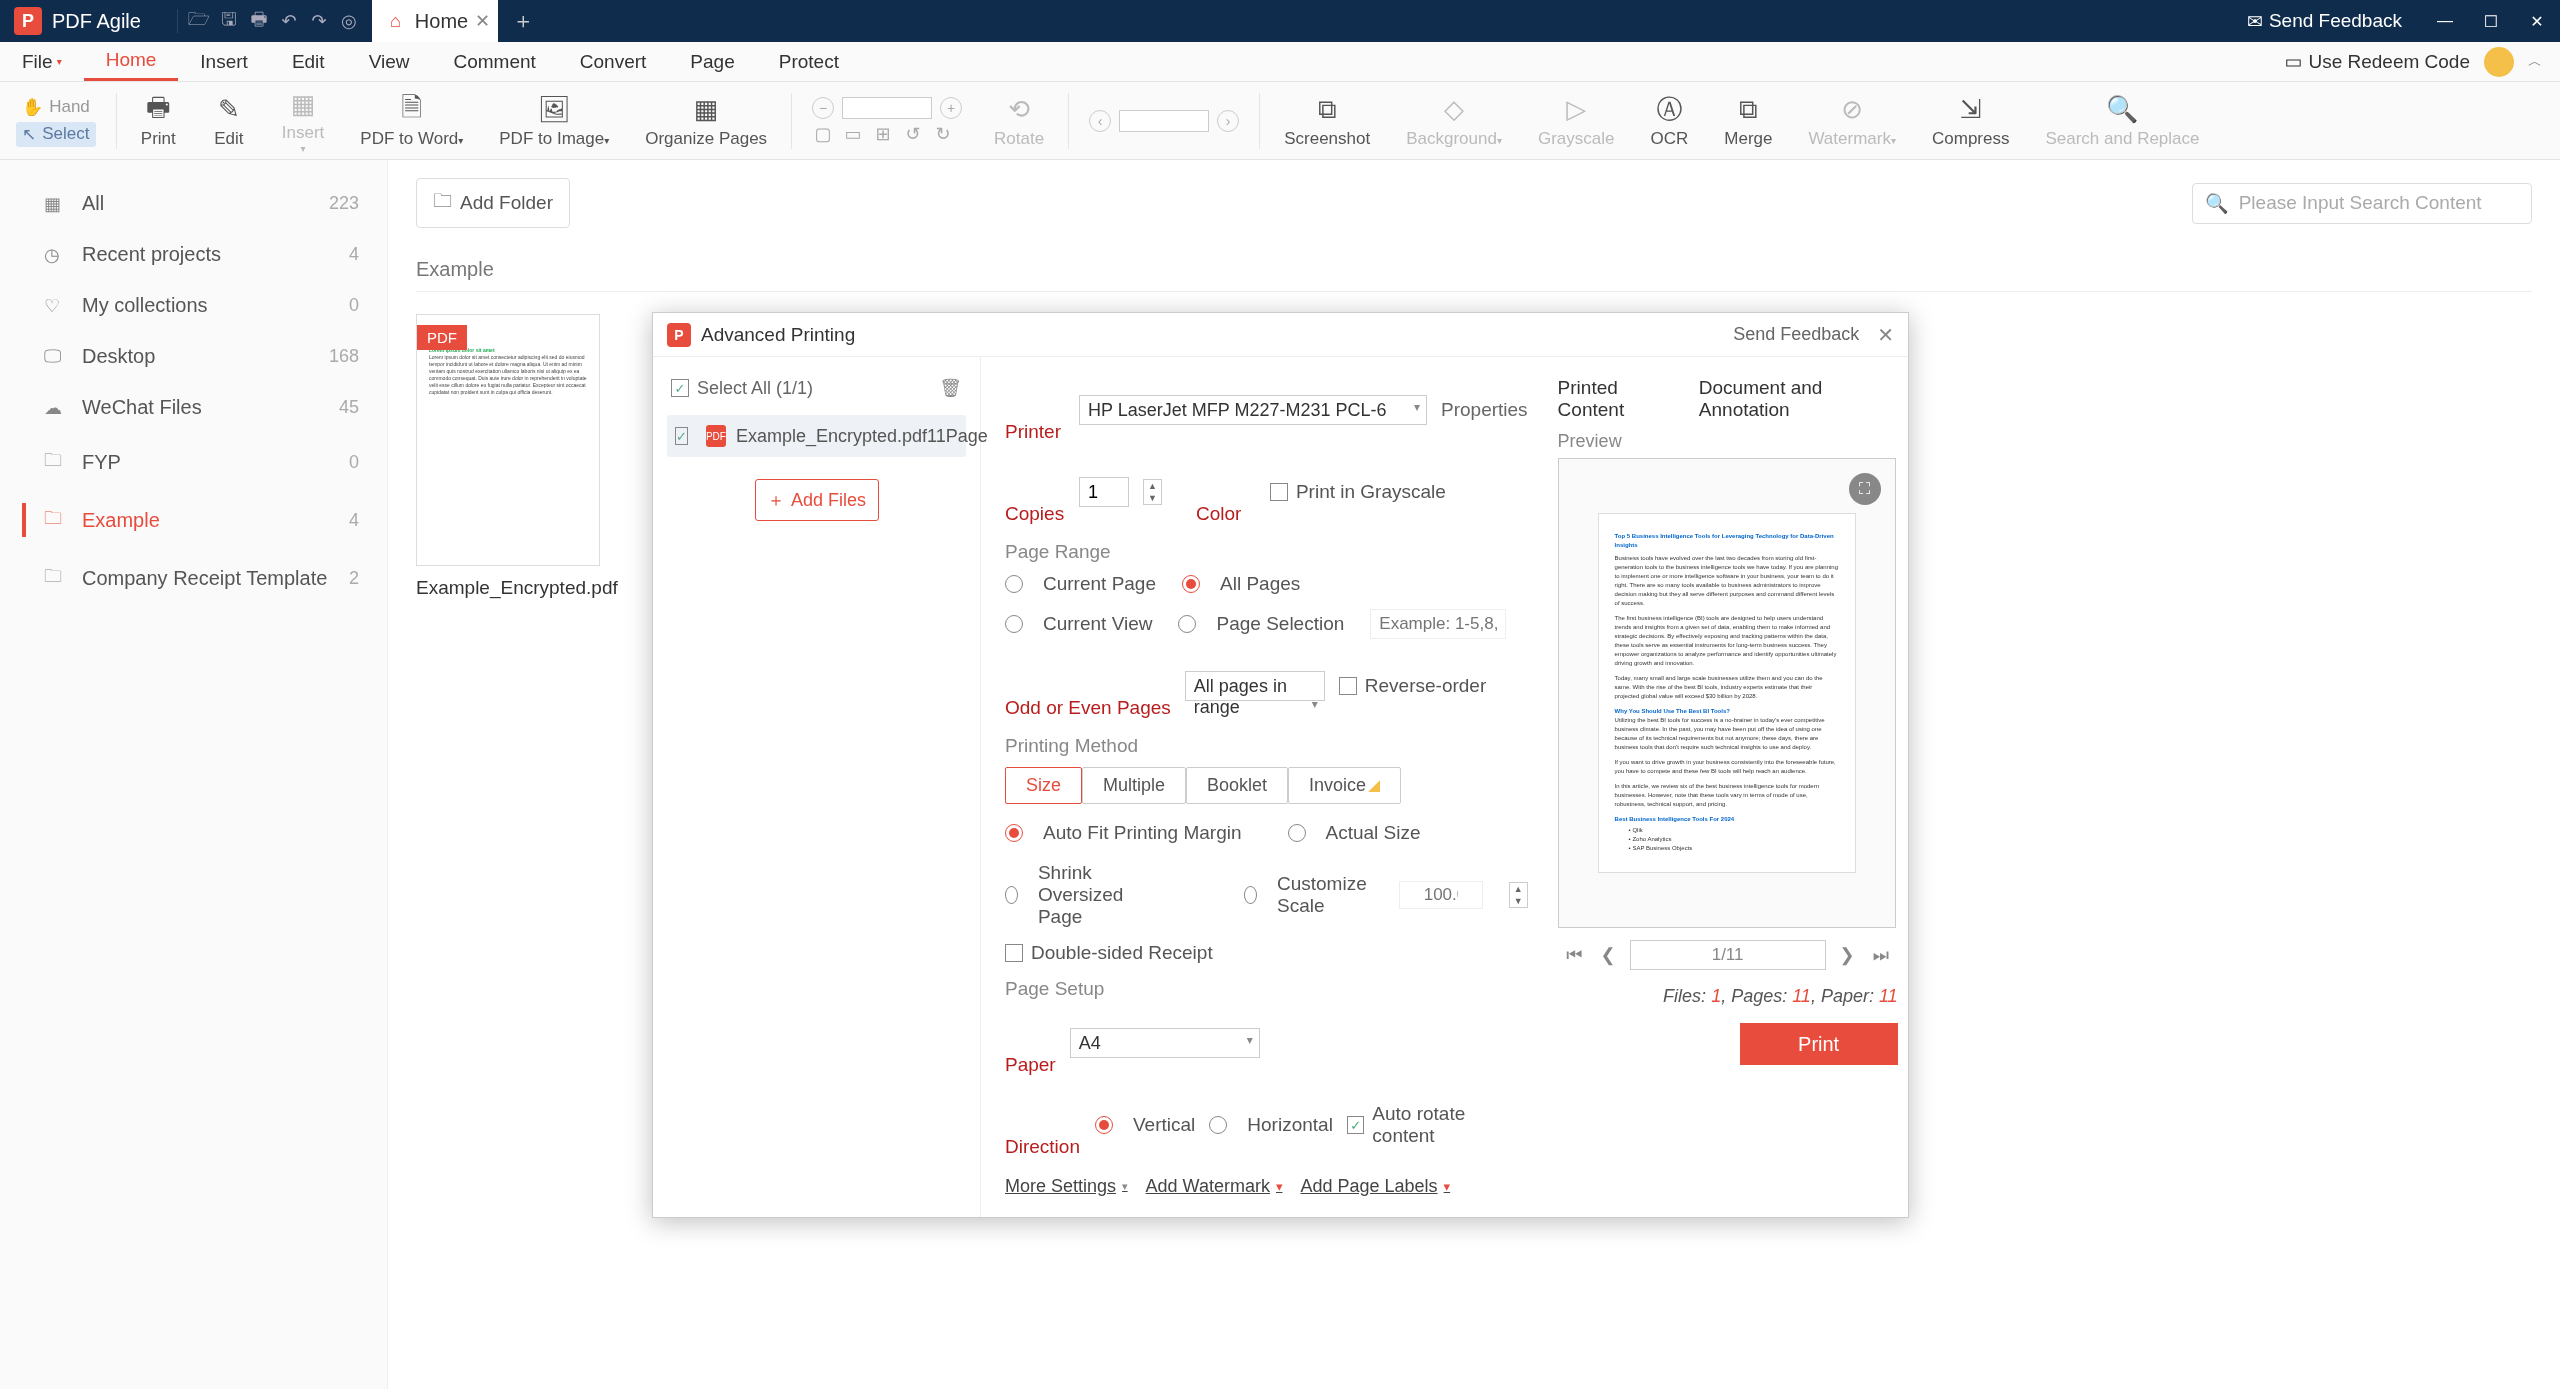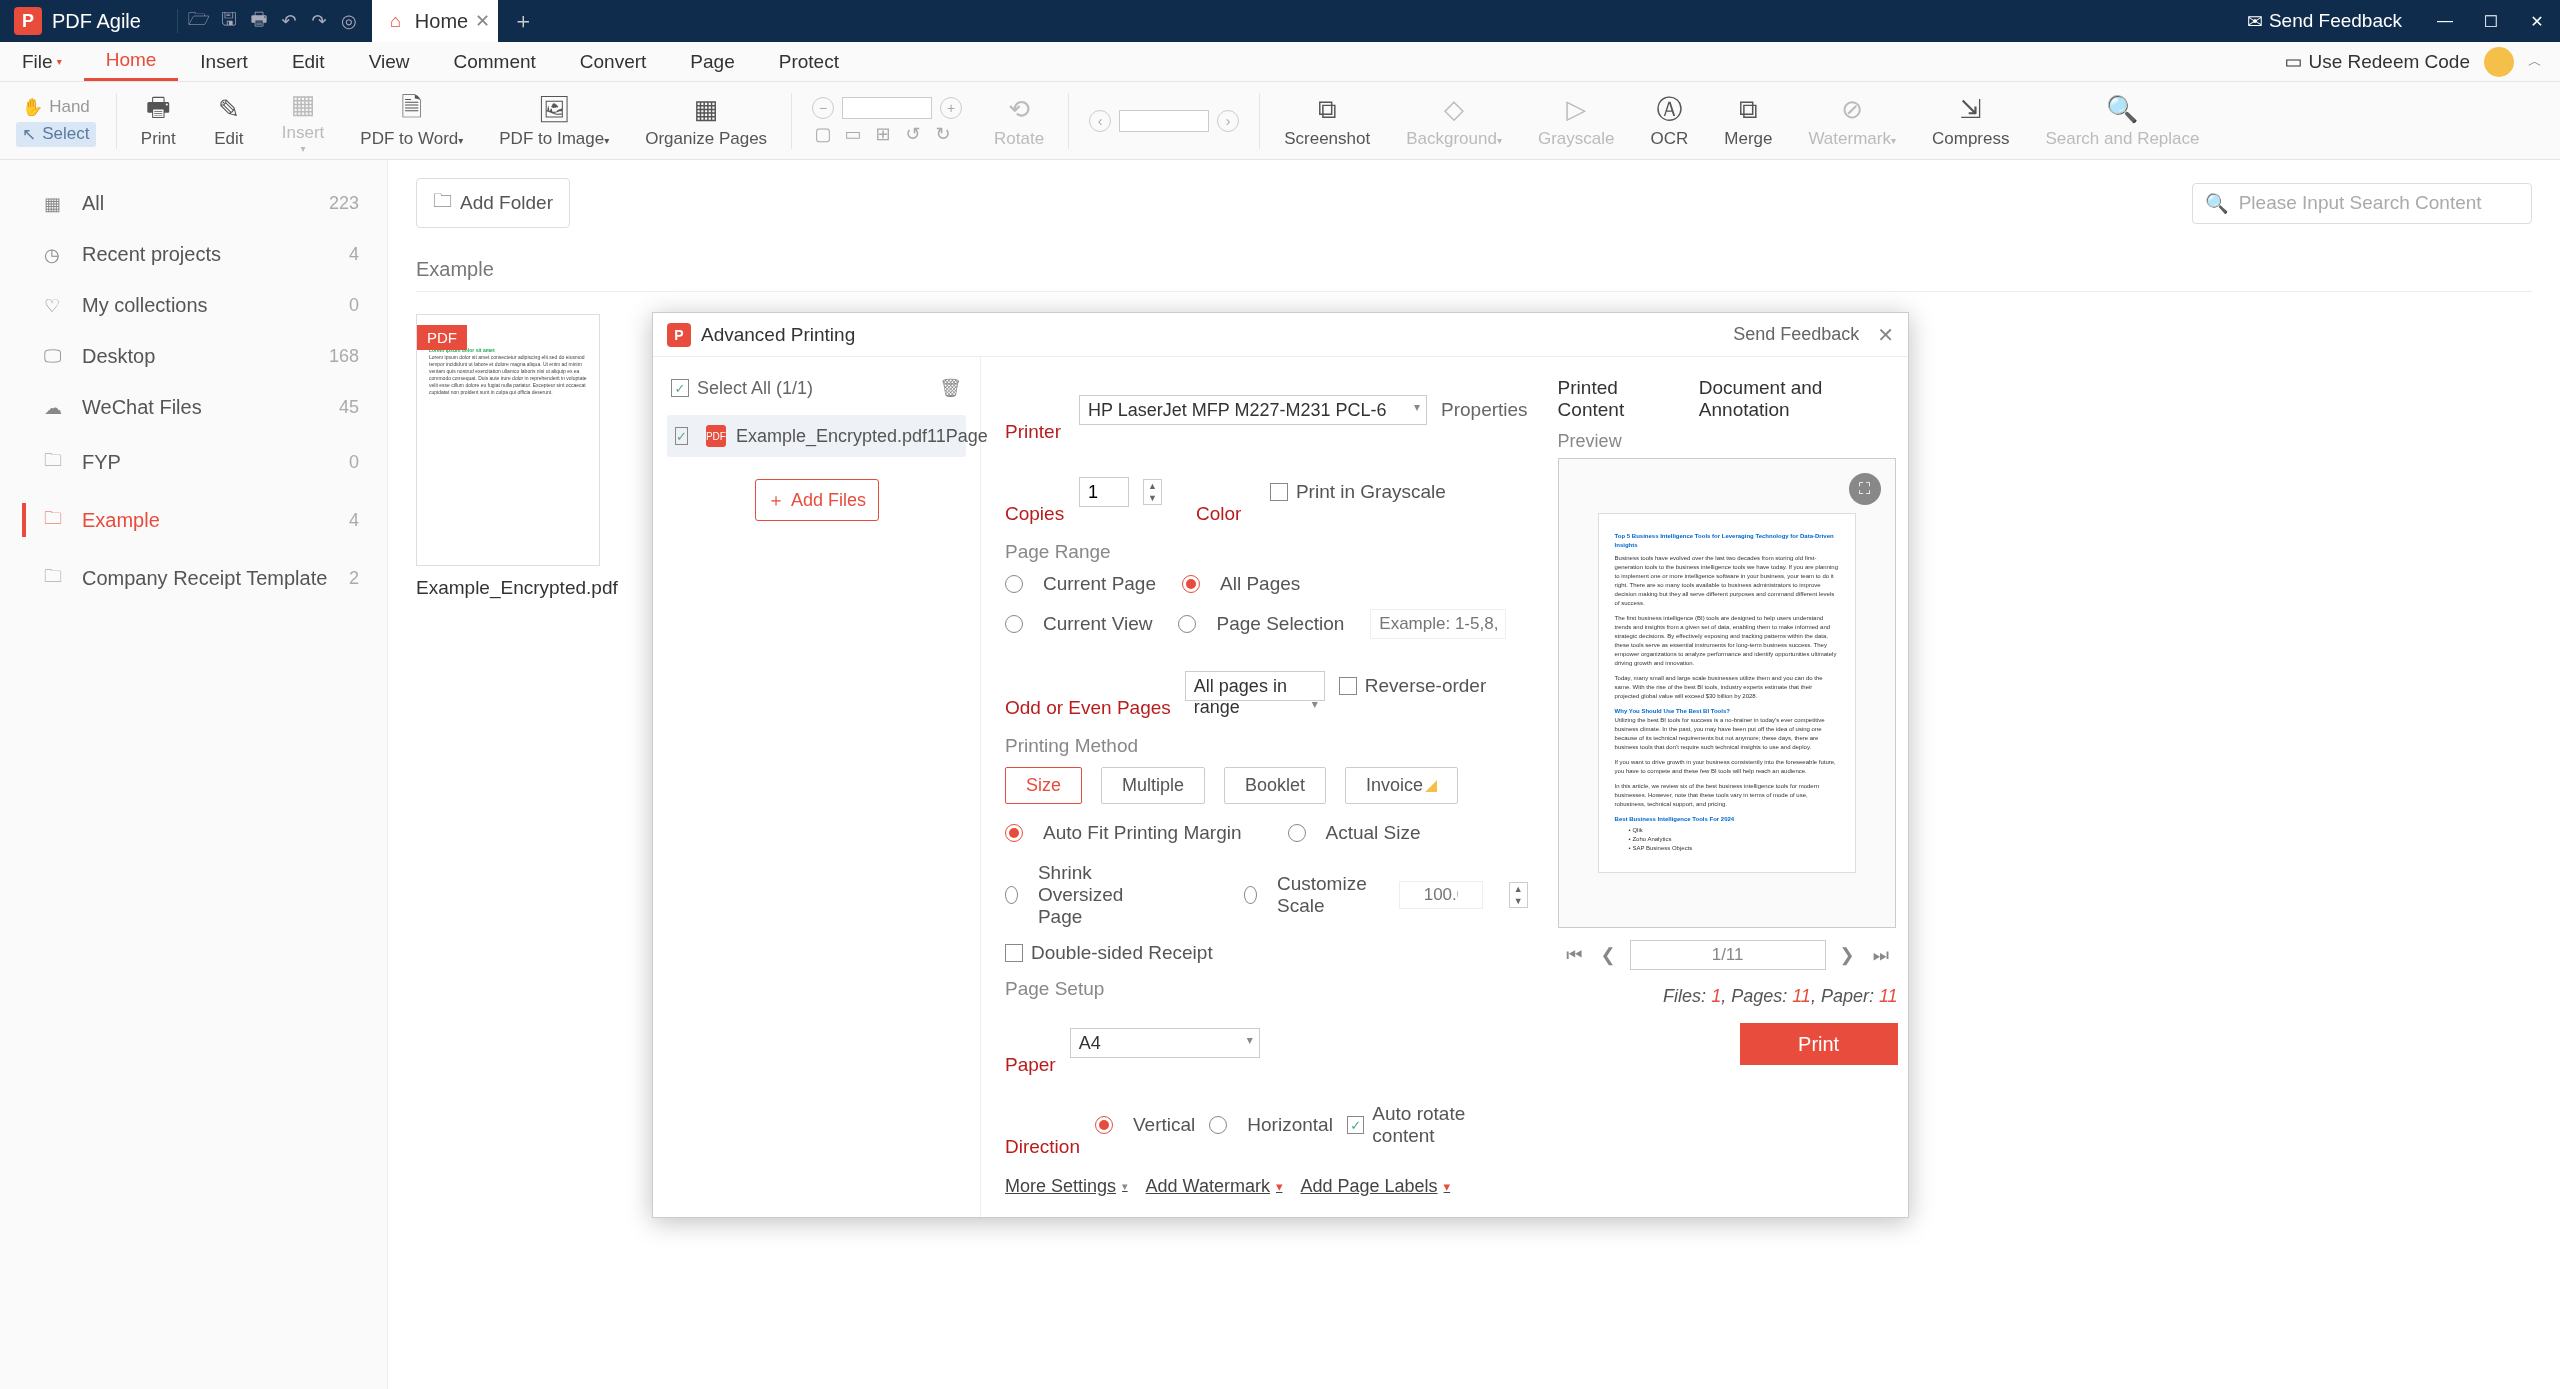--- a/index.html
+++ b/index.html
@@ -97,21 +97,21 @@
 .dialog .settings .radio-row { display: flex; align-items: center; gap: 26px; margin-bottom: 14px; }
 .dialog .settings .radio { display: flex; align-items: center; gap: 20px; color: #555; }
 .dialog .settings .radio .r { width: 18px; height: 18px; border: 1.5px solid #888; border-radius: 50%; display: flex; align-items: center; justify-content: center; }
 .dialog .settings .radio .r.on { border-color: #e74c3c; }
 .dialog .settings .radio .r.on::after { content: ""; width: 10px; height: 10px; background: #e74c3c; border-radius: 50%; }
 .dialog .settings .pagesel { width: 136px; border: 1px solid #eee; color: #ccc; padding: 4px 8px; font-size: 17px; height: 30px; }
 .dialog .settings .dropdown { border: 1px solid #ccc; padding: 4px 22px 4px 8px; font-size: 18px; height: 30px; position: relative; }
 .dialog .settings .dropdown::after { content: "▾"; position: absolute; right: 6px; color: #888; font-size: 12px; }
 .dialog .settings .chk { display: flex; align-items: center; gap: 8px; color: #555; }
 .dialog .settings .chk .c { width: 18px; height: 18px; border: 1.5px solid #888; display: flex; align-items: center; justify-content: center; font-size: 13px; color: #4a7; }
-.dialog .settings .tabs { display: flex; gap: 19px; margin-bottom: 18px; }
+.dialog .settings .tabs { display: flex; gap: 0; margin-bottom: 18px; }
 .dialog .settings .tabs .t { border: 1px solid #ccc; padding: 7px 20px; font-size: 18px; color: #555; border-radius: 2px; }
 .dialog .settings .tabs .t.active { border-color: #e74c3c; color: #e74c3c; }
 .dialog .settings .tabs .t .badge { display: inline-block; width: 12px; height: 12px; background: #f5c04a; margin-left: 2px; vertical-align: -1px; clip-path: polygon(100% 0, 100% 100%, 0 100%);}
 .dialog .settings .scale-in { width: 84px; border: 1px solid #eee; color: #0f766e; padding: 4px 24px; height: 28px; font-size: 17px; }
 .dialog .settings .links { display: flex; gap: 18px; margin-top: 18px; }
 .dialog .settings .links .lk { text-decoration: underline; color: #444; display: flex; align-items: center; gap: 6px; font-size: 18px; }
 .dialog .settings .links .lk .caret-r { color: #e74c3c; font-size: 13px; }
 
 .dialog .preview-col { width: 340px; }
 .dialog .preview-col .row { display: flex; align-items: center; margin-bottom: 10px; gap: 10px; }

